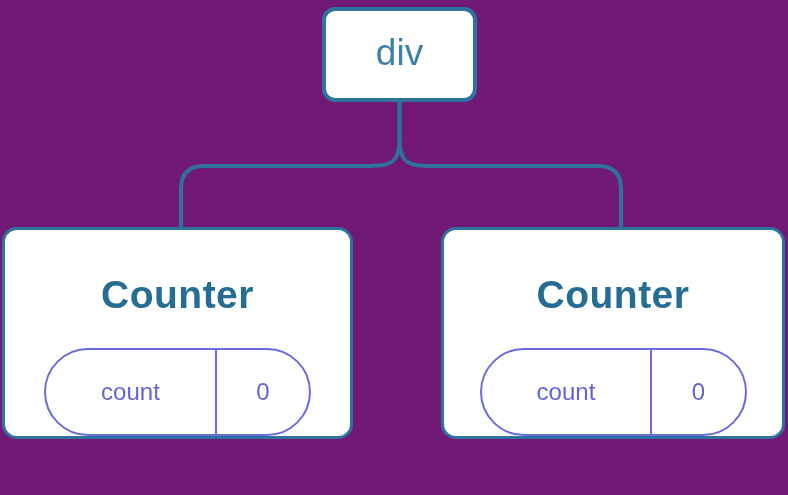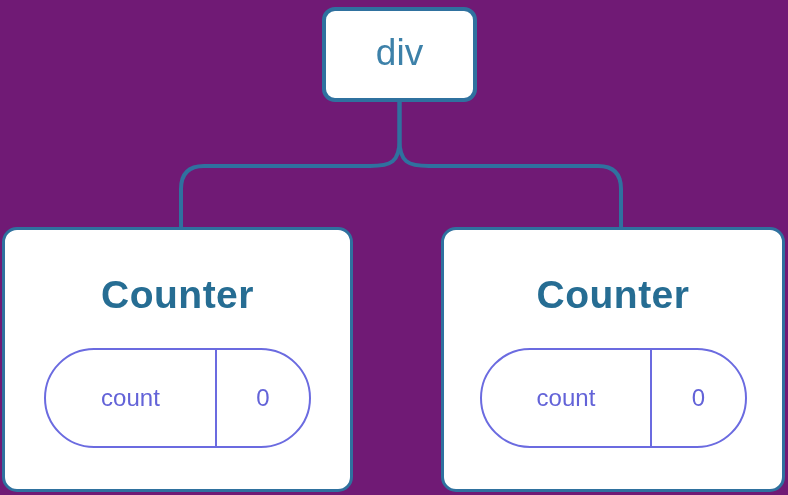--- a/index.html
+++ b/index.html
@@ -38,21 +38,21 @@
   }
   .node-root-label {
     font-size: 37px;
     color: #3d81a9;
     line-height: 1;
     padding-bottom: 4px;
   }
   .card {
     position: absolute;
     top: 227px;
-    height: 265px;
+    height: 212px;
     background: #ffffff;
     border: 3px solid #2f719f;
     border-radius: 15px;
     box-sizing: border-box;
     display: flex;
     flex-direction: column;
     align-items: center;
   }
   .card-left  { left: 2px;   width: 351px; }
   .card-right { left: 441px; width: 344px; }

